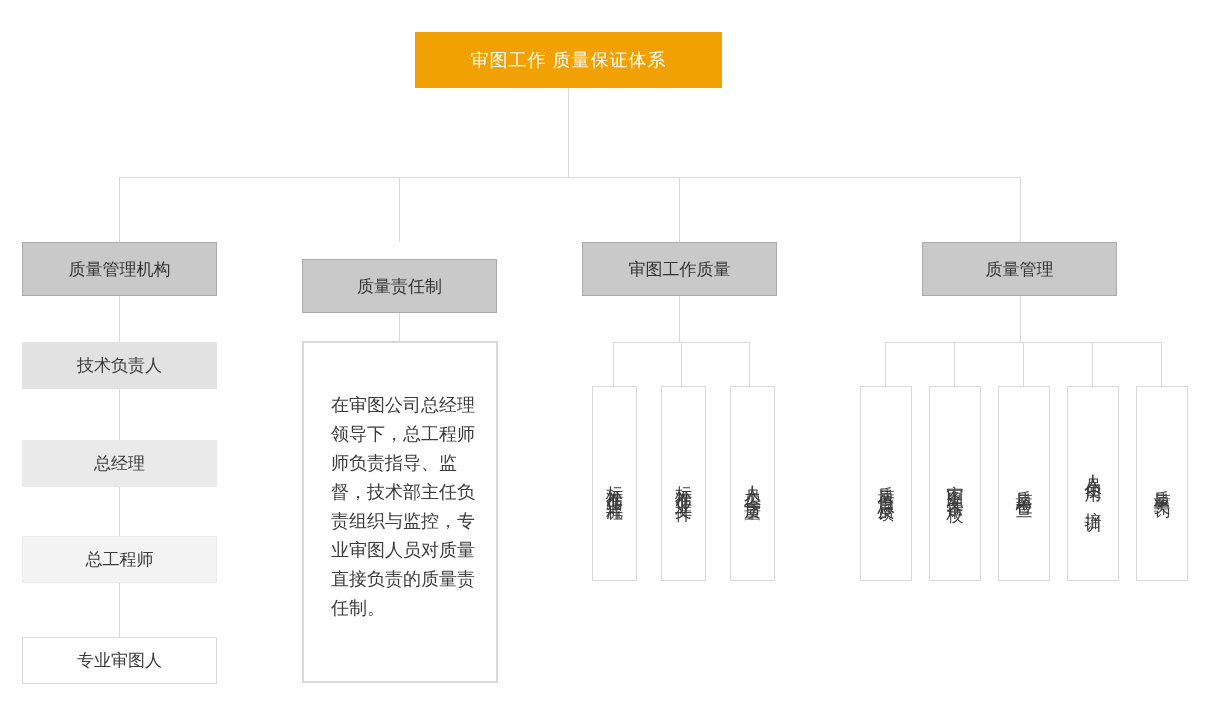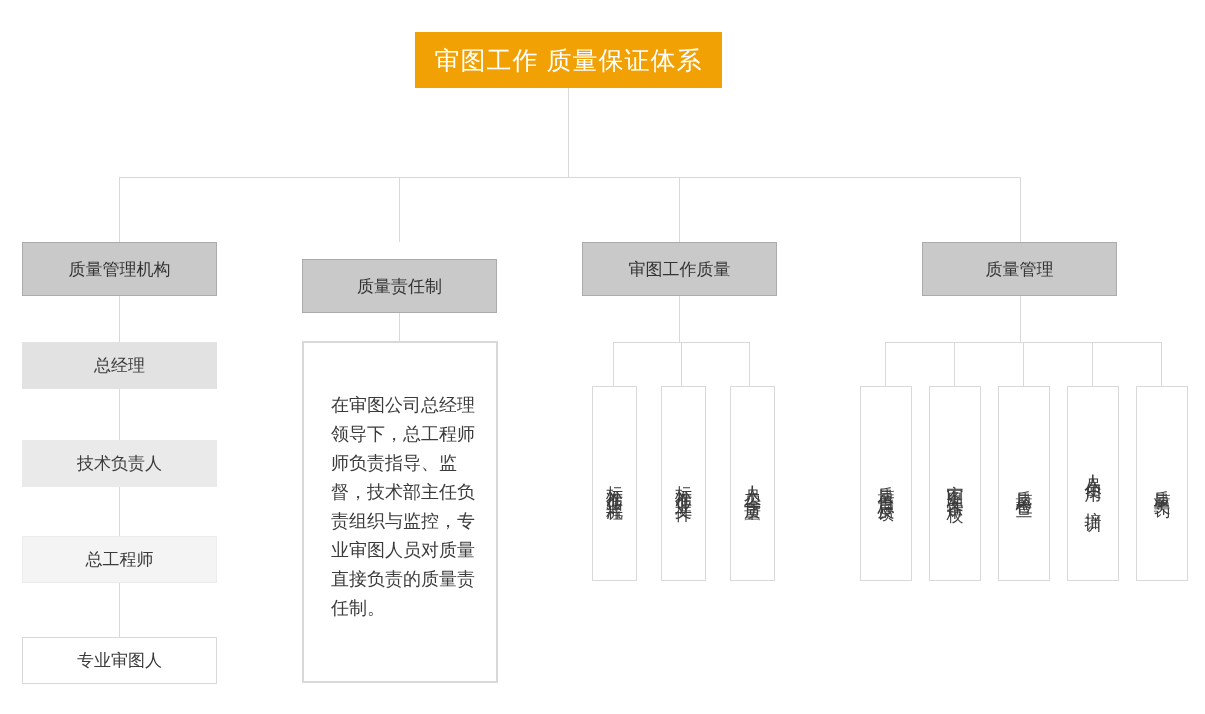--- a/index.html
+++ b/index.html
@@ -43,21 +43,21 @@
   .ln-b4-h { left:885px; top:342px; width:277px; height:1px; }
   .ln-c { top:342px; width:1px; height:44px; }
   .ln-b3-c1 { left:613px; }  .ln-b3-c2 { left:681px; }  .ln-b3-c3 { left:749px; }
   .ln-b4-c1 { left:885px; }  .ln-b4-c2 { left:954px; }  .ln-b4-c3 { left:1023px; }
   .ln-b4-c4 { left:1092px; } .ln-b4-c5 { left:1161px; }
 
   
   .title-box {
     position:absolute; left:415px; top:32px; width:307px; height:56px;
     background:var(--accent); color:var(--title-text);
-    font-size:25px; letter-spacing:1px;
+    font-size:18px; letter-spacing:1px;
     display:flex; align-items:center; justify-content:center;
     z-index:2;
   }
 
   
   .hdr {
     position:absolute; top:242px; width:195px; height:54px;
     background:var(--header-fill); border:1px solid var(--header-border);
     display:flex; align-items:center; justify-content:center;
     font-size:17px; color:#333; z-index:2;
@@ -127,22 +127,22 @@
   <div class="ln ln-c ln-b4-c5"></div>
 
   <div class="title-box">审图工作 质量保证体系</div>
 
   <div class="hdr hdr1">质量管理机构</div>
   <div class="hdr hdr2">质量责任制</div>
   <div class="hdr hdr3">审图工作质量</div>
   <div class="hdr hdr4">质量管理</div>
 
   <div class="col1">
+      <div class="org-item">技术负责人</div>
       <div class="org-item">总经理</div>
-      <div class="org-item">技术负责人</div>
       <div class="org-item">总工程师</div>
       <div class="org-item">专业审图人</div>
     </div>
 
   <div class="desc-box">
     <div class="desc-text">在审图公司总经理
 领导下，总工程师
 师负责指导、监
 督，技术部主任负
 责组织与监控，专

